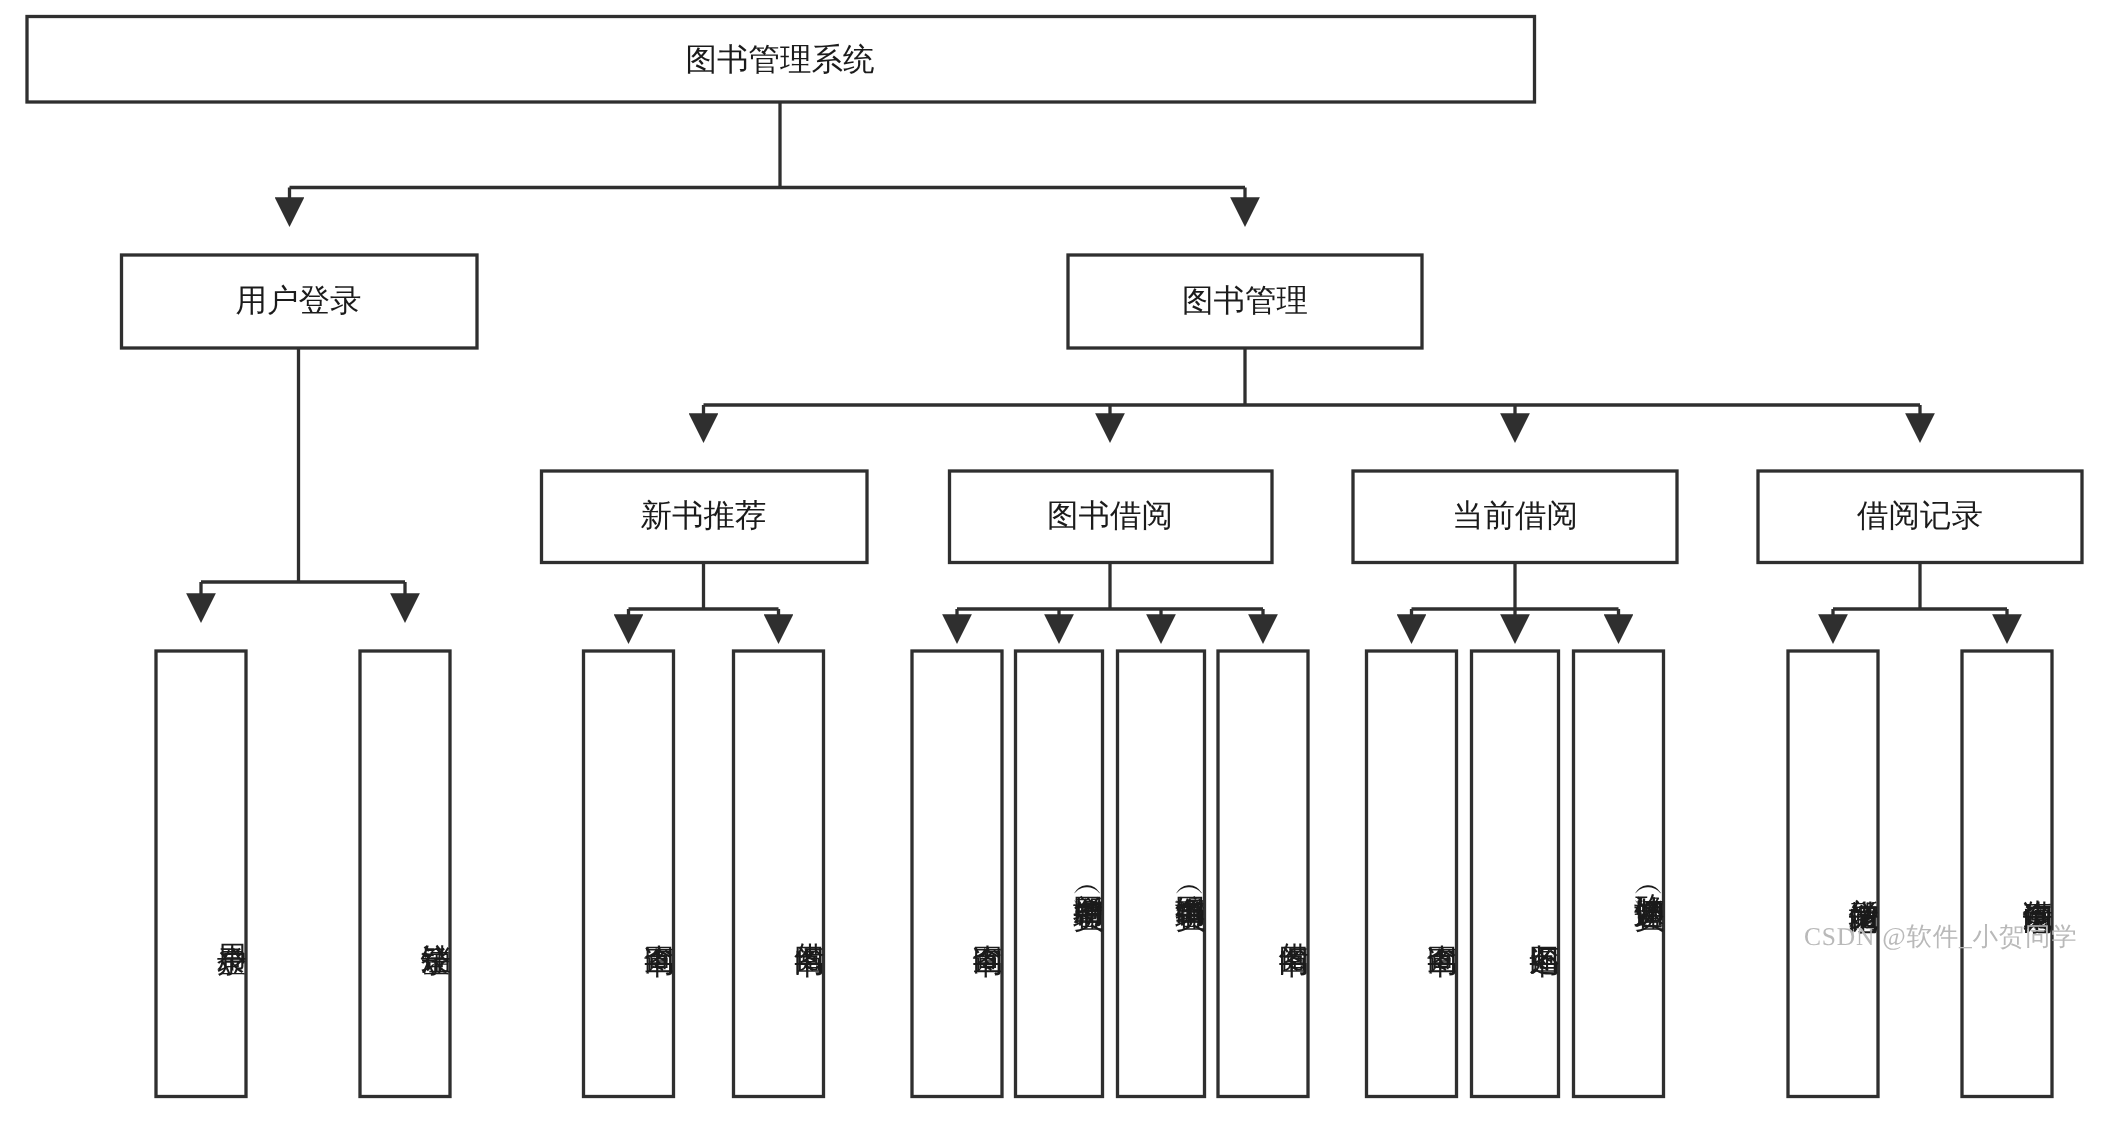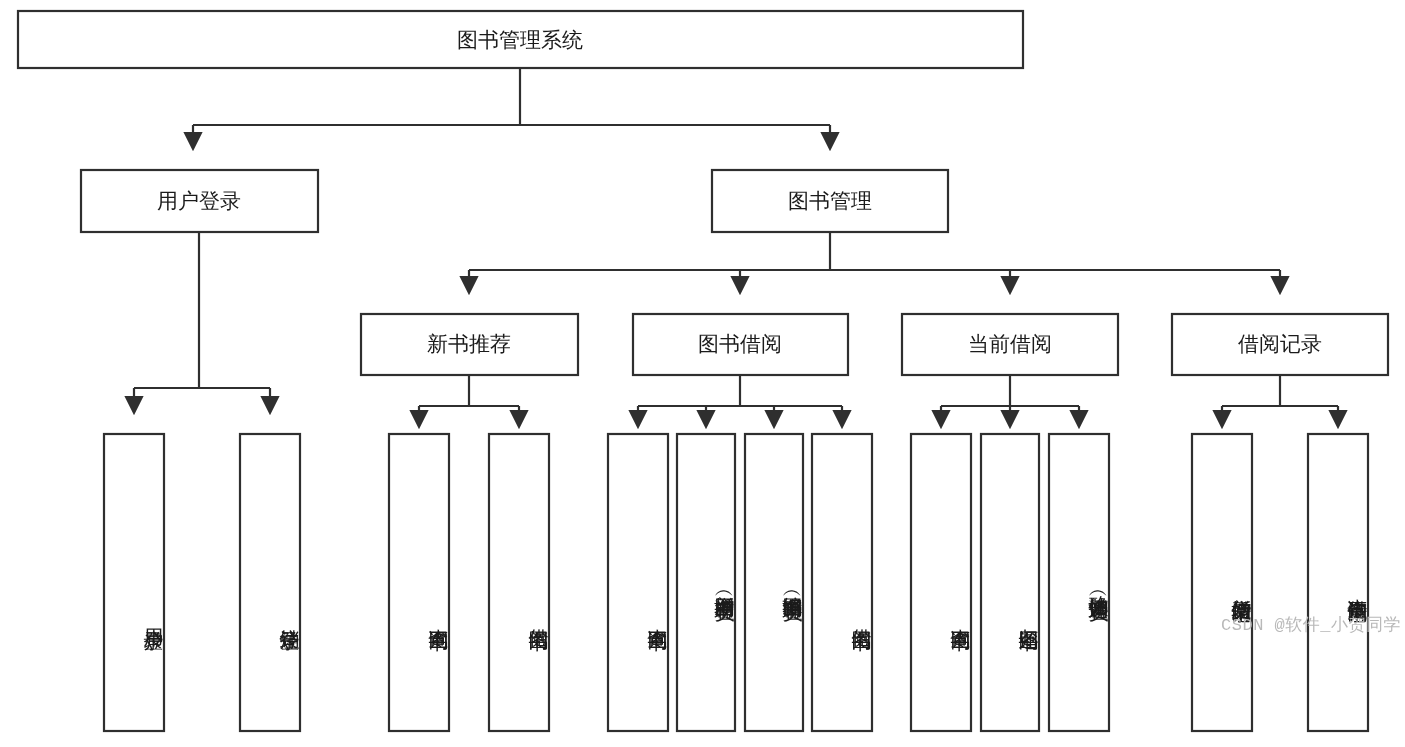--- a/index.html
+++ b/index.html
@@ -55,23 +55,23 @@
     font-size: 20px;
     line-height: 1.08;
     color: #1b1b1b;
     letter-spacing: 1px;
     text-align: start;
     white-space: nowrap;
     pointer-events: none;
   }
   .watermark {
     position: absolute;
-    right: 4px;
+    right: 20px;
     bottom: 6px;
-    font-family: Liberation Mono, monospace;
+    font-family: Liberation Serif, serif;
     font-size: 17px;
     color: #b9b9b9;
     letter-spacing: 0.5px;
     white-space: nowrap;
   }
 </style>
 </head>
 <body>
 
 <div id="diagram-root">

